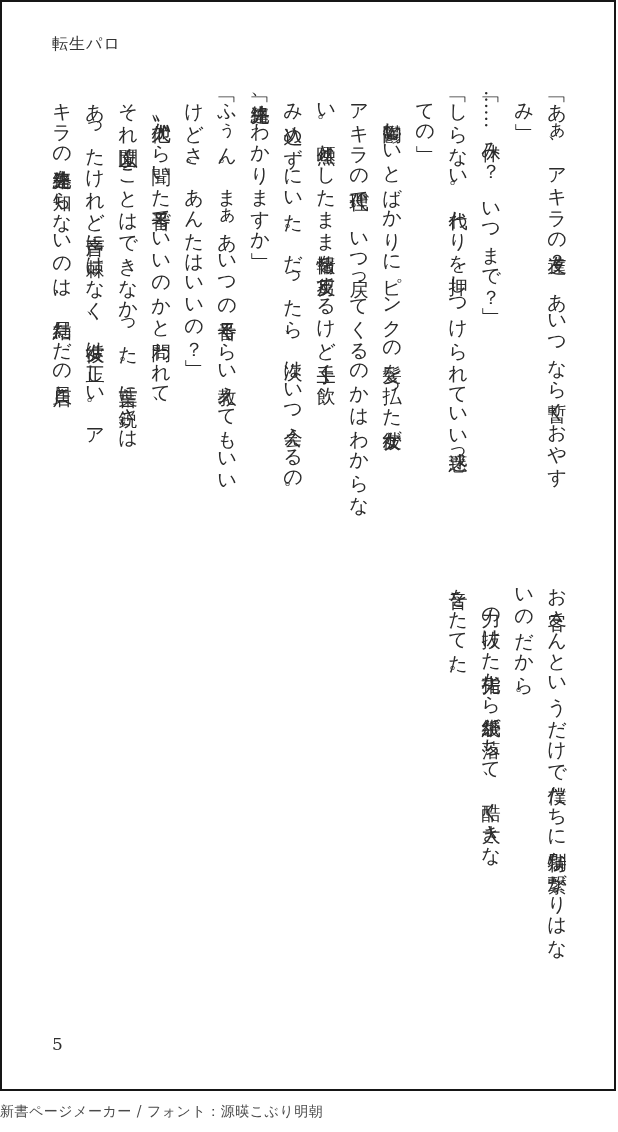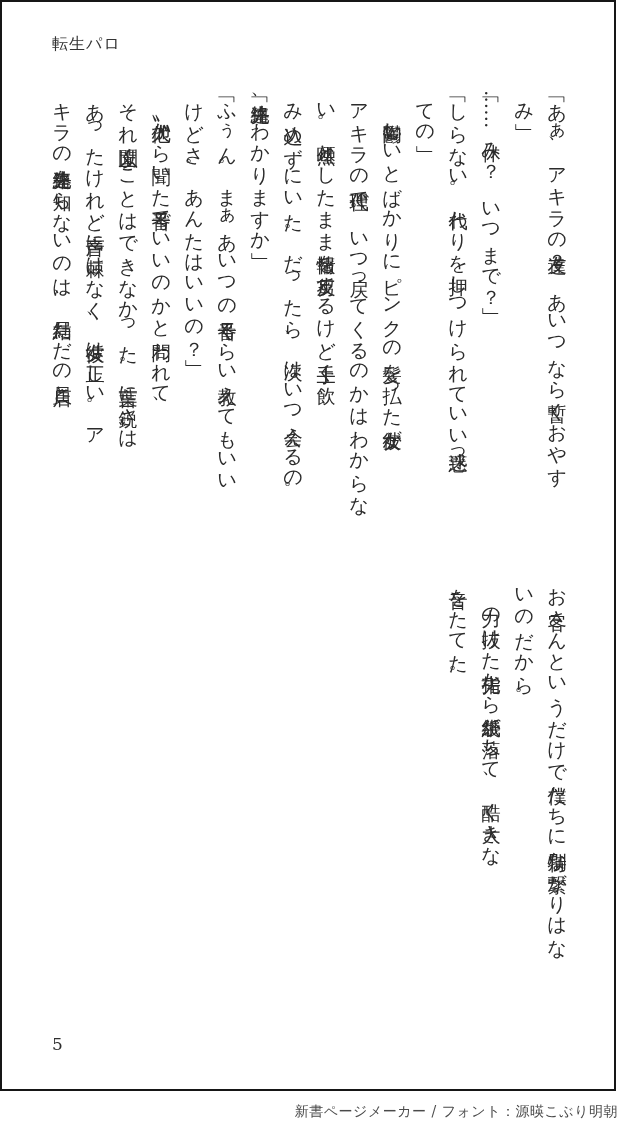--- a/index.html
+++ b/index.html
@@ -58,21 +58,21 @@
     font-size: 17px;
     color: #2e2e2e;
   }
   .footer-caption {
     position: absolute;
     left: 0;
     top: 1091px;
     width: 618px;
     height: 41px;
     line-height: 41px;
-    text-align: right;
+    text-align: left;
     font-size: 14px;
     color: var(--footer_text);
     letter-spacing: 0.5px;
   }
 </style>
 </head>
 <body>
 
 <div class="page">
   <div class="header-title">転生パロ</div>

